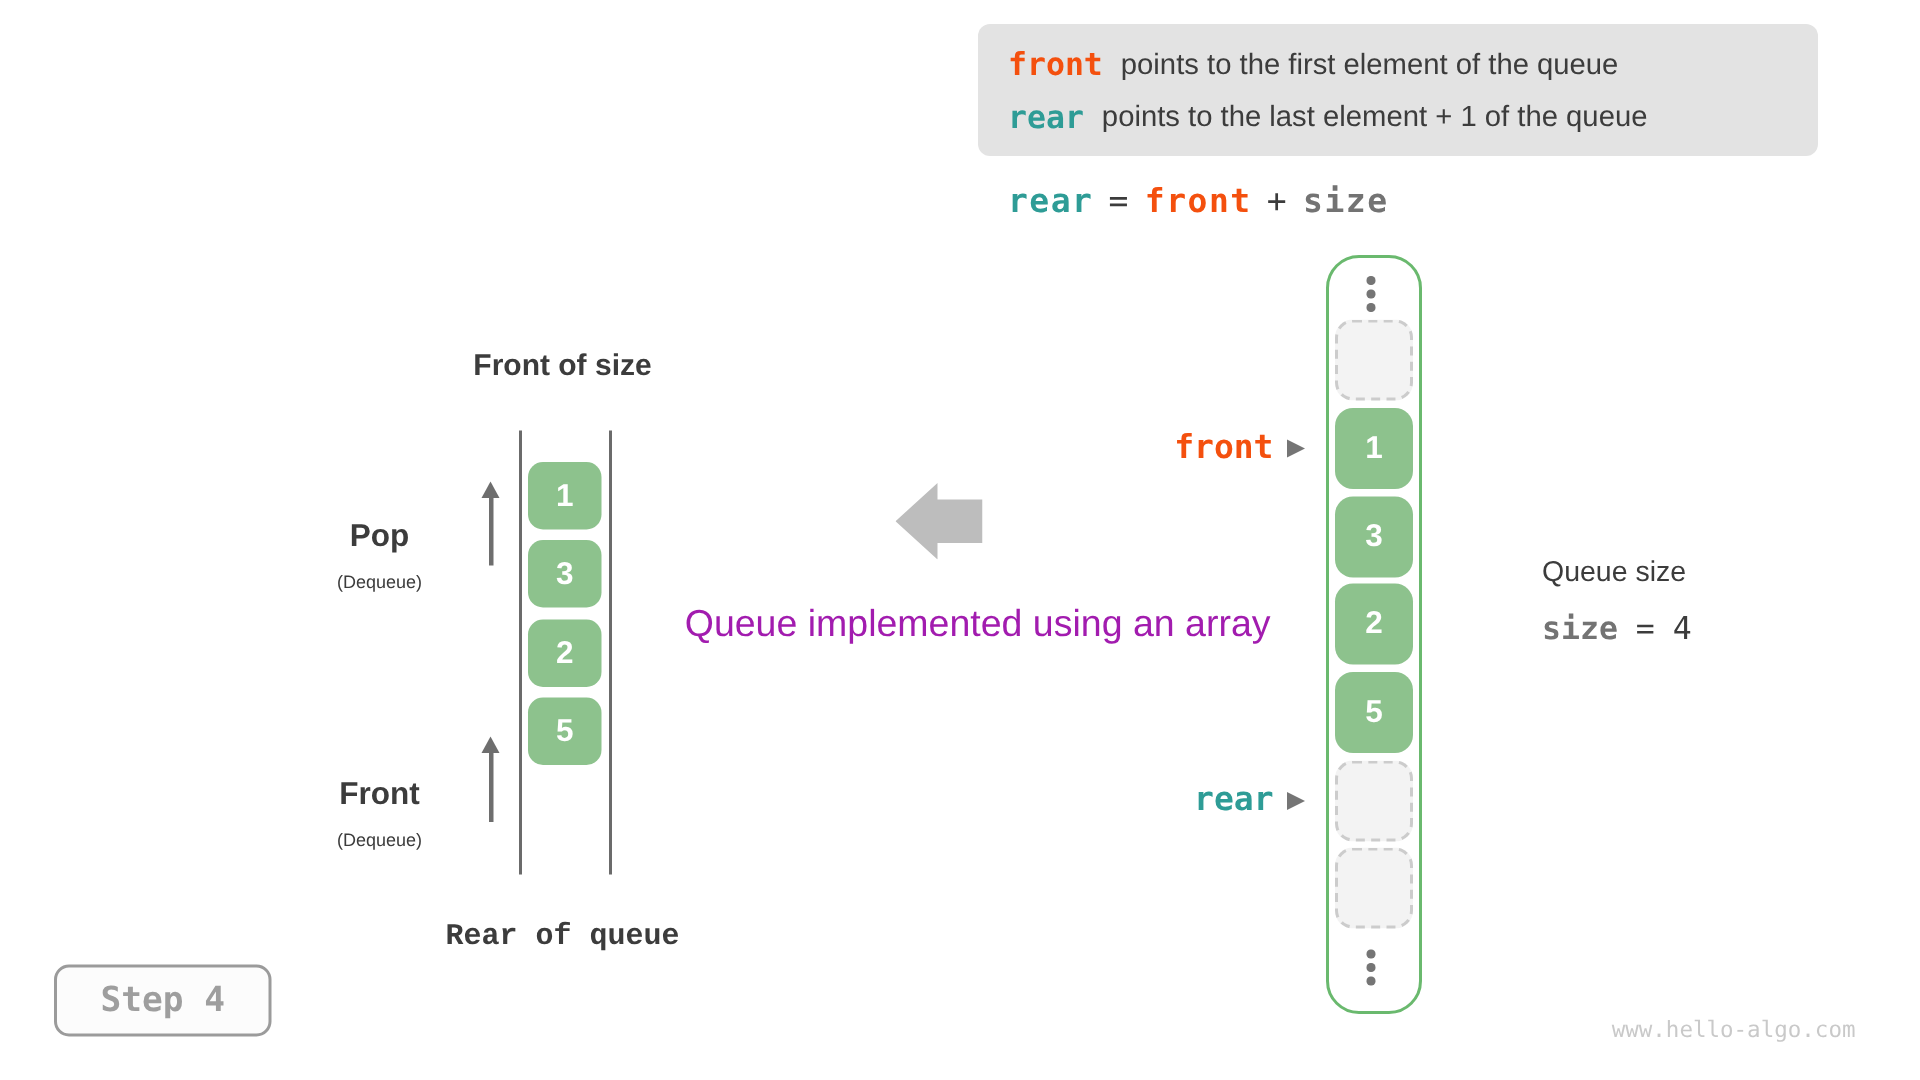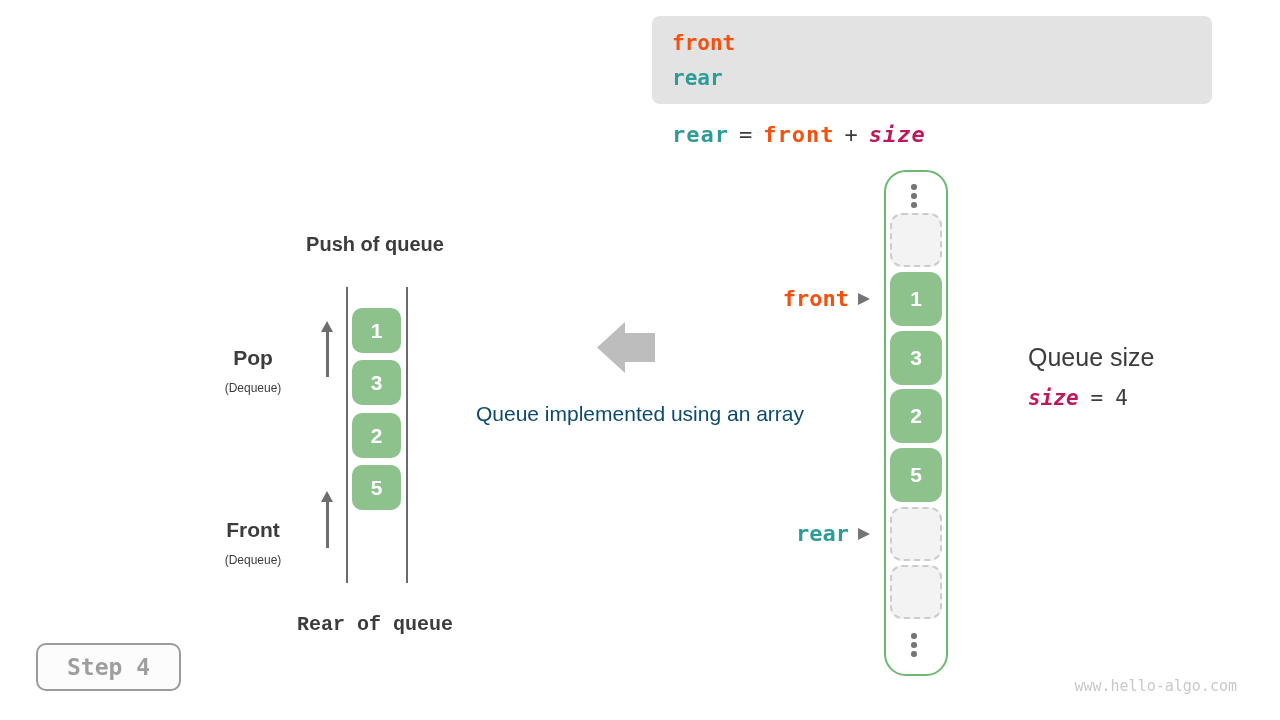--- a/index.html
+++ b/index.html
@@ -5,21 +5,21 @@
   * { margin:0; padding:0; box-sizing:border-box; }
   html,body { width:1280px; height:720px; }
   body {
     position:relative; overflow:hidden; background:#ffffff;
     font-family:"Liberation Sans", sans-serif; color:#3c3c3c;
   }
   .abs { position:absolute; }
   .mono { font-family:"DejaVu Sans Mono", monospace; font-weight:bold; }
   .orange { color:#f4500e; }
   .teal   { color:#2e9c96; }
-  .blue   { color:#be185d;font-style:italic; }
+  .blue   { color:#737373; }
   .dark   { color:#3c3c3c; font-weight:normal; }
 
   
   .info-box {
     left:652px; top:16px; width:560px; height:88px;
     background:#e3e3e3; border-radius:8px;
     display:flex; flex-direction:column; justify-content:center;
     padding-left:20px; gap:9px;
   }
   .info-line { display:flex; align-items:center; line-height:26px; font-size:19.5px; }
@@ -51,22 +51,22 @@
   .up-arrow::before {
     content:""; position:absolute; top:-10px; left:-5px;
     border-left:6.5px solid transparent; border-right:6.5px solid transparent;
     border-bottom:11px solid #6e6e6e;
   }
   .pop-arrow  { top:331px; height:46px; }
   .push-arrow { top:501px; height:47px; }
 
   
   .block-arrow { left:597px; top:322px; }
-  .caption { left:433px; top:402px; width:414px; text-align:center;
-             font-size:21px; color:#0c4a6e; }
+  .caption { left:433px; top:402px; width:414px; text-align:right;
+             font-size:25px; color:#a21caf; }
 
   
   .array-container {
     left:884px; top:170px; width:64px; height:506px;
     border:2px solid #6ab96e; border-radius:22px; background:#fff;
   }
   .acell {
     left:890px; width:52px; height:54px; border-radius:12px;
     display:flex; align-items:center; justify-content:center;
   }
@@ -81,21 +81,21 @@
     width:0; height:0;
     border-left:12px solid #757575;
     border-top:6px solid transparent;
     border-bottom:6px solid transparent;
   }
   .front-pointer { top:286px; }
   .rear-pointer  { top:521px; }
 
   
   .size-block { left:1028px; top:343px; }
-  .size-title { font-size:25px; }
+  .size-title { font-size:19px;margin-top:28px; }
   .size-eq { display:flex; gap:12px; margin-top:14px; align-items:baseline;
              font-family:"DejaVu Sans Mono", monospace; font-size:21px; }
   .size-eq .var { font-weight:bold; }
 
   
   .step-badge {
     left:36px; top:643px; width:145px; height:48px;
     border:2px solid #9b9b9b; border-radius:10px; background:#fcfcfc;
     display:flex; align-items:center; justify-content:center;
     font-size:23px; color:#9e9e9e;
@@ -106,35 +106,37 @@
     right:43px; top:677px; font-family:"DejaVu Sans Mono", monospace;
     font-size:15px; color:#c9c9c9; font-weight:normal;
   }
 </style>
 </head>
 <body>
 
 <div class="abs info-box">
   <div class="info-line">
     <span class="mono code orange">front</span>
+    <span>points to the first element of the queue</span>
   </div>
   <div class="info-line">
     <span class="mono code teal">rear</span>
+    <span>points to the last element + 1 of the queue</span>
   </div>
 </div>
 
 <div class="abs formula mono">
   <span class="teal">rear</span>
   <span class="dark">=</span>
   <span class="orange">front</span>
   <span class="dark">+</span>
   <span class="blue">size</span>
 </div>
 
-<div class="abs big-label front-of-queue">Push of queue</div>
+<div class="abs big-label front-of-queue">Front of size</div>
 <div class="abs big-label rear-of-queue">Rear of queue</div>
 
 <div class="abs vline l"></div>
 <div class="abs vline r"></div>
 
 <div class="abs qcell" style="top:308px">1</div>
 <div class="abs qcell" style="top:360px">3</div>
 <div class="abs qcell" style="top:413px">2</div>
 <div class="abs qcell" style="top:465px">5</div>
 

